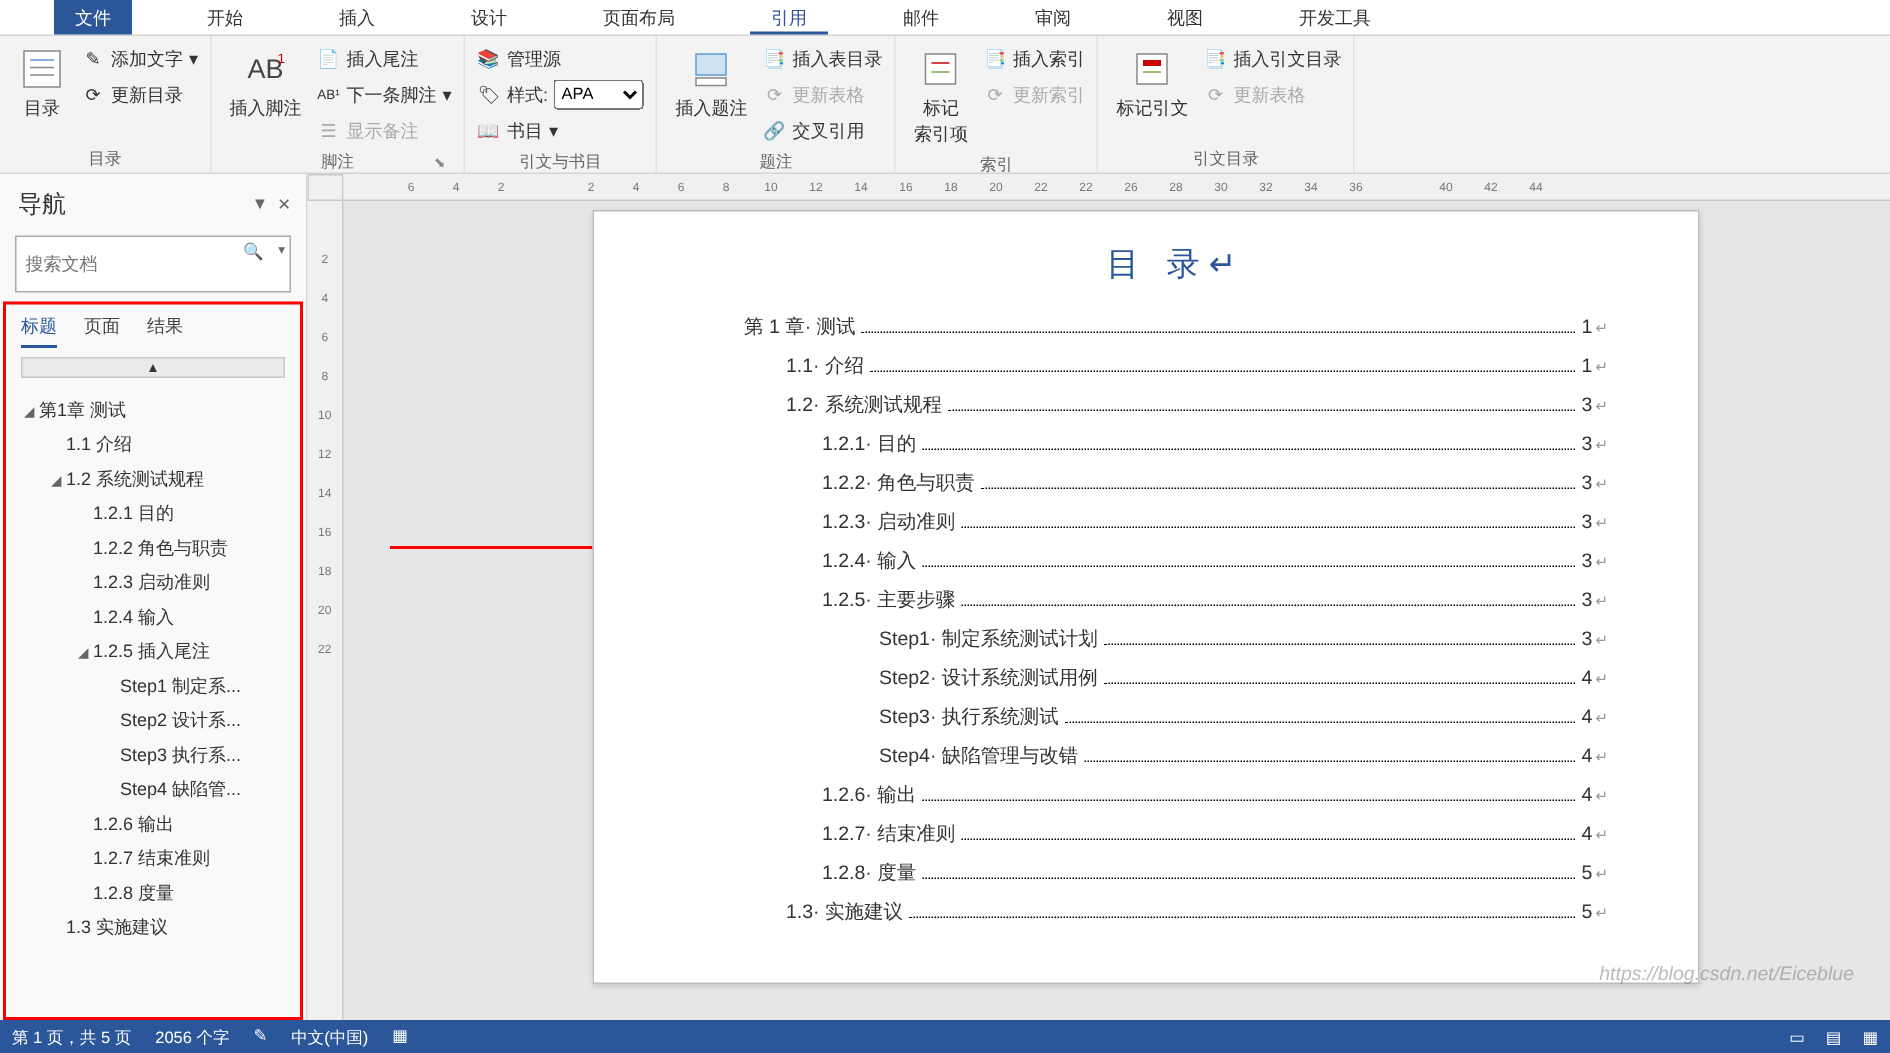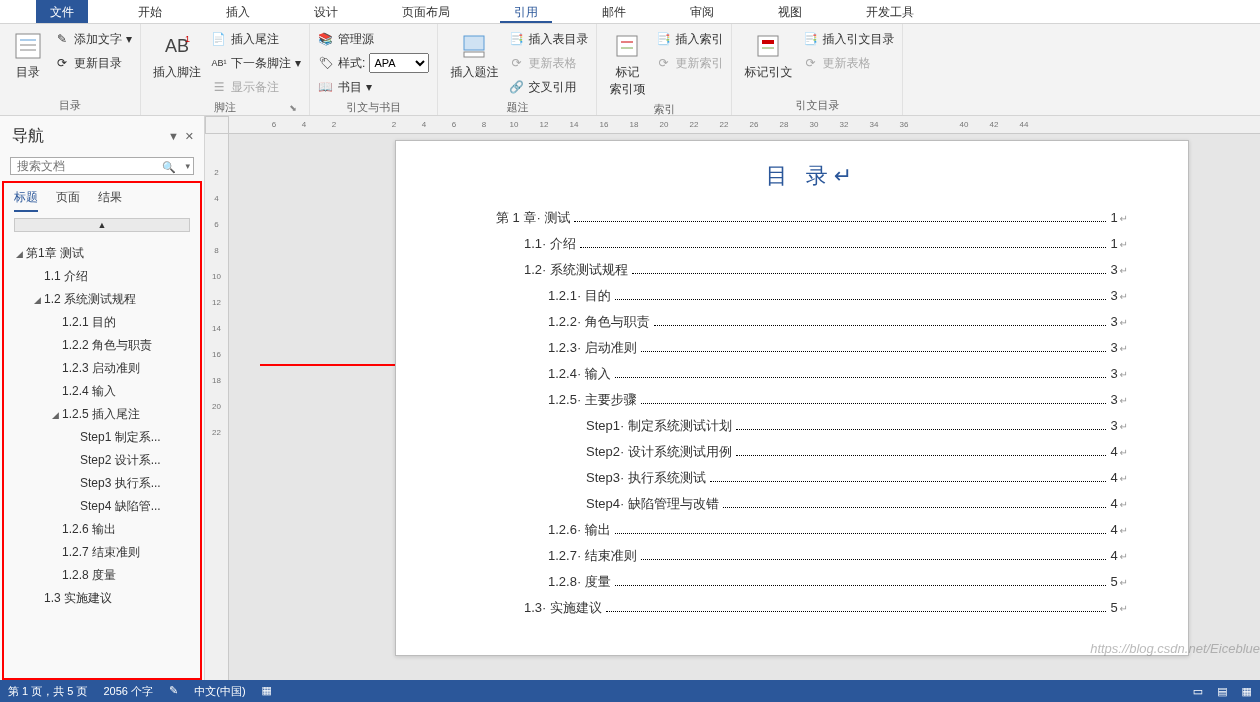--- a/index.html
+++ b/index.html
@@ -23,21 +23,21 @@
 .col { display: flex; flex-direction: column; justify-content: flex-start; gap: 2px; }
 .style-select { height: 20px; width: 60px; font-size: 11px; }
 .dlg-launch { position: absolute; right: 2px; bottom: 0; width: 12px; height: 12px; font-size: 9px; color: #888; cursor: pointer; }
 
 
 .body-split { display: flex; height: 564px; }
 .nav-pane { width: 205px; border-right: 1px solid #d4d4d4; background: #f9f9f9; display: flex; flex-direction: column; }
 .nav-title { padding: 10px 10px 4px 12px; font-size: 16px; color: #333; display: flex; justify-content: space-between; align-items: center; }
 .nav-title .controls { font-size: 11px; color: #666; display: flex; gap: 6px; }
 .nav-search { margin: 6px 10px; position: relative; }
-.nav-search input { width: 100%; height: 18px; padding: 2px 22px 2px 6px; border: 1px solid #ababab; font-size: 12px; }
+.nav-search input { width: 100%; height: 38px; padding: 2px 22px 2px 6px; border: 1px solid #ababab; font-size: 12px; }
 .nav-search .mag { position: absolute; right: 18px; top: 4px; color: #666; font-size: 11px; }
 .nav-search .dd { position: absolute; right: 4px; top: 4px; color: #666; font-size: 9px; }
 .nav-highlight { border: 2px solid #ff0000; margin: 0 2px; flex: 1; overflow: auto; }
 .nav-tabs { display: flex; padding: 6px 10px 0 10px; gap: 18px; }
 .nav-tab { padding-bottom: 4px; cursor: pointer; color: #444; }
 .nav-tab.active { color: #2b579a; border-bottom: 2px solid #2b579a; }
 .nav-collapse { margin: 6px 10px; height: 14px; background: #eaeaea; border: 1px solid #c9c9c9; text-align: center; font-size: 9px; line-height: 12px; cursor: pointer; }
 .nav-tree { padding: 4px 2px; }
 .nav-item { padding: 3px 0 3px 10px; cursor: pointer; white-space: nowrap; display: flex; align-items: center; }
 .nav-item .tw { width: 10px; font-size: 9px; color: #666; display: inline-block; }
@@ -46,38 +46,38 @@
 .lvl3 { padding-left: 46px; }
 .lvl4 { padding-left: 64px; }
 
 
 .doc-area { flex: 1; position: relative; background: #e6e6e6; overflow: hidden; }
 .ruler-corner { position: absolute; left: 0; top: 0; width: 24px; height: 18px; background: #f0f0f0; border: 1px solid #c9c9c9; }
 .vruler { position: absolute; left: 0; top: 18px; bottom: 0; width: 24px; background: #f0f0f0; border-right: 1px solid #c9c9c9; font-size: 8px; color: #777; text-align: center; }
 .vruler div { height: 26px; line-height: 26px; }
 .hruler { position: absolute; left: 24px; right: 0; top: 0; height: 18px; background: #f0f0f0; border-bottom: 1px solid #c9c9c9; display: flex; font-size: 8px; color: #777; }
 .hruler div { width: 30px; text-align: center; line-height: 18px; }
-.page { position: absolute; left: 190px; top: 24px; width: 794px; background: #fff; border: 1px solid #bcbcbc; padding: 20px 60px 30px 100px; box-shadow: 0 1px 4px rgba(0,0,0,.15); }
+.page { position: absolute; left: 190px; top: 24px; width: 738px; background: #fff; border: 1px solid #bcbcbc; padding: 20px 60px 30px 100px; box-shadow: 0 1px 4px rgba(0,0,0,.15); }
 .toc-title { text-align: center; color: #2b579a; font-size: 22px; margin-bottom: 18px; letter-spacing: 6px; }
 .toc-row { display: flex; align-items: baseline; font-size: 13px; margin: 8px 0; font-family: "SimSun", serif; }
 .toc-row .lbl { white-space: nowrap; }
 .toc-row .dots { flex: 1; border-bottom: 1px dotted #000; margin: 0 4px 3px 4px; }
 .toc-row .pg { white-space: nowrap; }
 .toc-row .endmark { font-size: 10px; color: #999; margin-left: 2px; }
 .ind0 { padding-left: 0; } .ind1 { padding-left: 28px; } .ind2 { padding-left: 52px; } .ind3 { padding-left: 90px; }
 
 
 .arrow { position: absolute; left: 55px; top: 248px; width: 170px; height: 2px; background: #ff0000; }
 .arrow::after { content: ""; position: absolute; right: -8px; top: -4px; border-left: 10px solid #ff0000; border-top: 5px solid transparent; border-bottom: 5px solid transparent; }
 
 
 .statusbar { height: 22px; background: #2b579a; color: #fff; display: flex; align-items: center; font-size: 11px; padding: 0 8px; justify-content: space-between; }
 .statusbar .left { display: flex; gap: 16px; }
 .statusbar .right { display: flex; gap: 14px; align-items: center; }
-.watermark { position: absolute; right: 0; bottom: 24px; color: rgba(120,120,120,.5); font-size: 13px; font-style: italic; }
+.watermark { position: absolute; right: 24px; bottom: 24px; color: rgba(120,120,120,.5); font-size: 13px; font-style: italic; }
 
 svg { display: block; }
 </style>
 </head>
 <body>
 
 <div class="menubar">
   <div class="menubar-tab file">文件</div>
   <div class="menubar-tab">开始</div>
   <div class="menubar-tab">插入</div>

